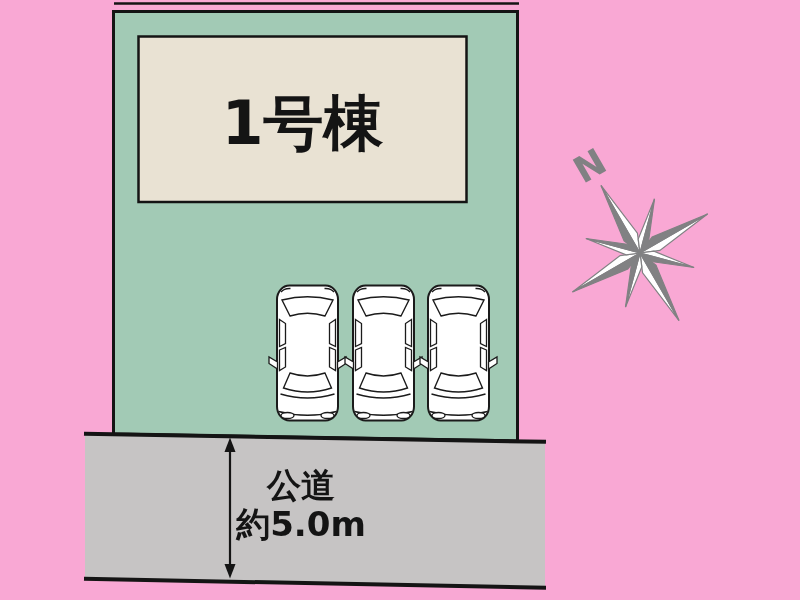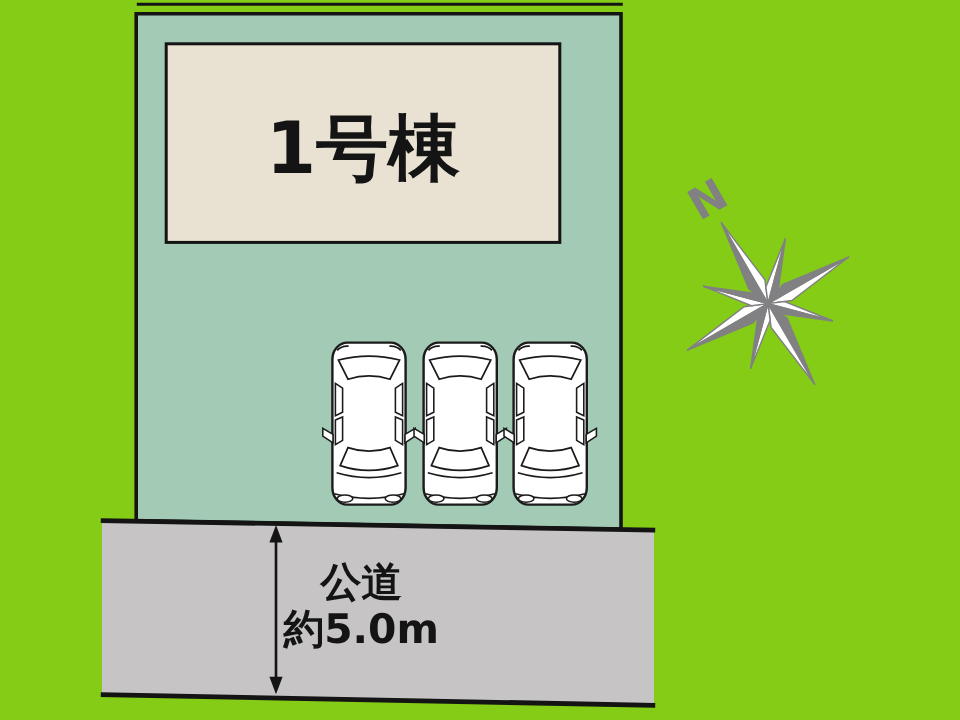--- a/index.html
+++ b/index.html
@@ -1,16 +1,16 @@
 <!DOCTYPE html>
 <html><head>
 <meta charset="utf-8">
 <style>
   html,body{margin:0;padding:0;background:#ffffff;}
-  .canvas{position:relative;width:800px;height:600px;background:#84cc16;overflow:hidden;
+  .canvas{position:relative;width:800px;height:600px;background:#f9a8d4;overflow:hidden;
           font-family:"DejaVu Sans","Liberation Sans",sans-serif;text-align:right;}
   svg text{font-family:"DejaVu Sans","Liberation Sans",sans-serif;}
   .building-label-text{font-size:60px;font-weight:600;fill:#141414;}
   .road-label-text{font-size:34px;font-weight:600;fill:#141414;}
   .north-label-text{font-size:36px;font-weight:bold;fill:#818183;}
 </style>
 </head>
 <body>
 
 <div class="canvas">

